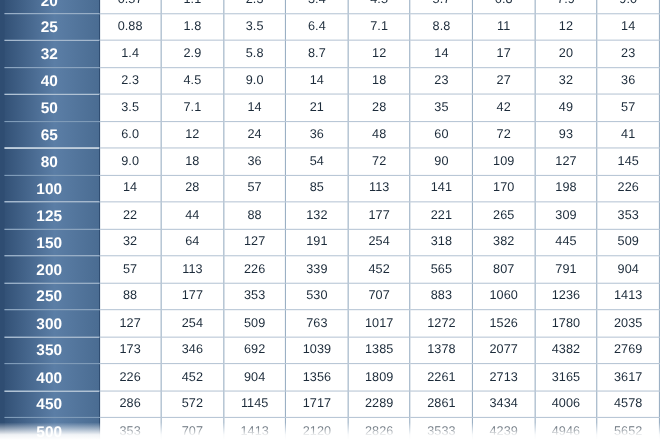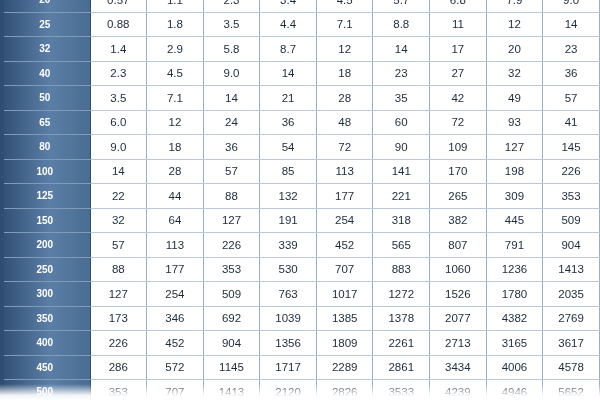--- a/index.html
+++ b/index.html
@@ -38,21 +38,21 @@
     border-bottom: 1px solid #b9c7d6;
     background: #ffffff;
     overflow: hidden;
     white-space: nowrap;
   }
   table.grid td.rowhead {
     background: #4f6f94;
     background-image: linear-gradient(to right, #2f4d72 0%, #5b7ea6 55%, #4a6c92 100%);
     color: #ffffff;
     font-weight: bold;
-    font-size: 10px;
+    font-size: 14px;
     border-right: 1px solid #2f4d72;
     border-bottom: 1px solid #7f9bb8;
     text-align: center;
   }
   table.grid tr td:last-child {
     border-right: none;
   }
   
   col.c0 { width: 90px; }
   col.cx { width: 56.6px; }
@@ -107,21 +107,21 @@
         <td>7.9</td>
         <td>9.0</td>
         <td>10</td>
 
       </tr>
       <tr>
         <td class="rowhead">25</td>
         <td>0.88</td>
         <td>1.8</td>
         <td>3.5</td>
-        <td>4.4</td>
+        <td>6.4</td>
         <td>7.1</td>
         <td>8.8</td>
         <td>11</td>
         <td>12</td>
         <td>14</td>
         <td>16</td>
 
       </tr>
       <tr>
         <td class="rowhead">32</td>

